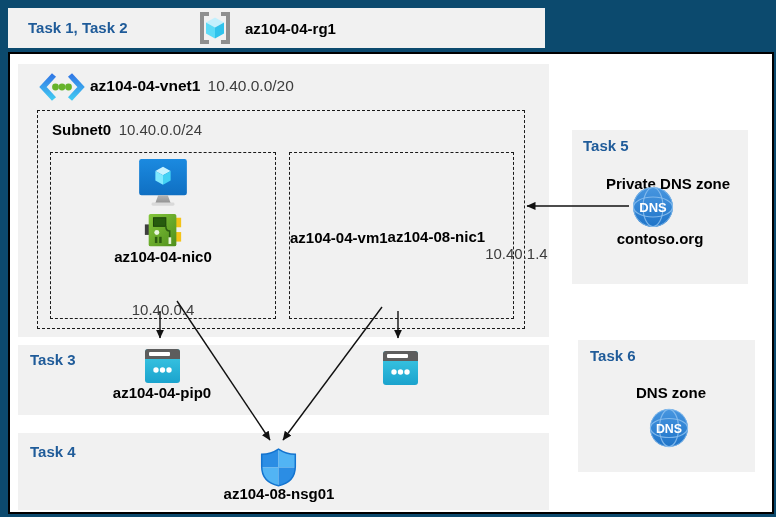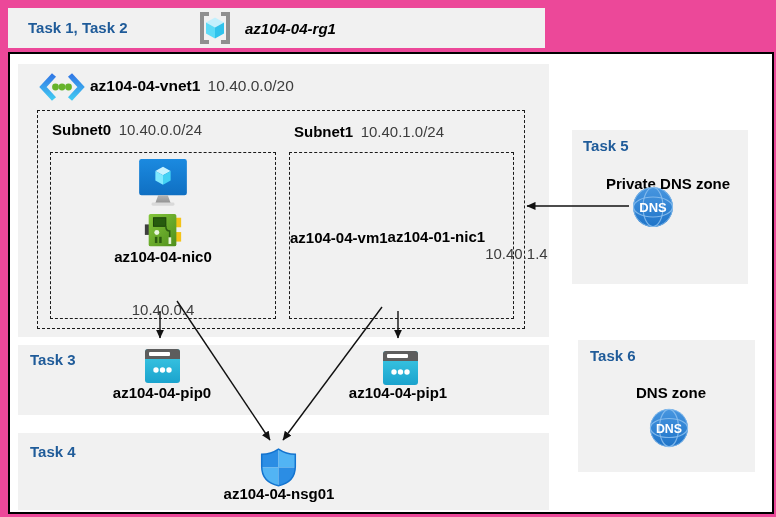--- a/index.html
+++ b/index.html
@@ -1,17 +1,17 @@
 <!DOCTYPE html>
 <html><head>
 <meta charset="utf-8">
 <style>
   html,body{margin:0;padding:0;background:#fff;}
   #canvas{
-    position:relative;width:776px;height:517px;background:#ec4899;overflow:hidden;
+    position:relative;width:776px;height:517px;background:#0c4a6e;overflow:hidden;
     font-family:"Liberation Sans",sans-serif;color:#000;
     -webkit-font-smoothing:antialiased;
   }
   .abs{position:absolute;}
   .gray{background:#f1f1f1;}
   .task-label{font-weight:700;font-size:15px;color:#1f5b99;white-space:nowrap;}
   .name{font-weight:700;font-size:15px;color:#000;white-space:nowrap;}
   .dim{font-weight:400;font-size:15px;color:#3d3d3d;white-space:nowrap;margin-top:36px;}
   .ctr{text-align:center;}
   .dashed{position:absolute;border:1px dashed #1a1a1a;}
@@ -64,21 +64,21 @@
 
   <div class="abs gray" style="left:8px;top:8px;width:537px;height:40px;">
     <div class="abs task-label" style="left:20px;top:11px;">Task 1, Task 2</div>
     <svg class="abs icon" style="left:189px;top:3px;" width="36" height="34" viewBox="0 0 36 34">
       <path d="M12 3 H5 V31 H12" fill="none" stroke="#8f8f8f" stroke-width="4"></path>
       <path d="M24 3 H31 V31 H24" fill="none" stroke="#8f8f8f" stroke-width="4"></path>
       <path d="M18 6.5 L27 11.5 L18 16.5 L9 11.5 Z" fill="#c3f0fd"></path>
       <path d="M9 11.5 L18 16.5 V27.5 L9 22.5 Z" fill="#5cdbf7"></path>
       <path d="M27 11.5 L18 16.5 V27.5 L27 22.5 Z" fill="#30c3ec"></path>
     </svg>
-    <div class="abs name" style="left:237px;top:12px;font-style:italic;">az104-04-rg1</div>
+    <div class="abs name" style="left:237px;top:12px;">az104-04-rg1</div>
   </div>
 
   <div id="bigbox">
 
     <div class="abs gray" style="left:8px;top:10px;width:531px;height:273px;">
 
       <svg class="abs icon" style="left:21px;top:8px;" width="46" height="30" viewBox="0 0 46 30">
         <path d="M15 3 L4 15 L15 27" fill="none" stroke="url(#gvn)" stroke-width="5.5"></path>
         <path d="M31 3 L42 15 L31 27" fill="none" stroke="url(#gvn)" stroke-width="5.5"></path>
         <circle cx="16.5" cy="15" r="3.4" fill="#66b32b"></circle>
@@ -88,24 +88,20 @@
       <div class="abs" style="left:72px;top:13px;font-size:15.5px;">
         <span class="name" style="font-size:15.5px;">az104-04-vnet1</span>
         <span class="dim" style="font-size:15.5px;margin-left:3px;">10.40.0.0/20</span>
       </div>
 
       <div class="dashed" style="left:19px;top:46px;width:486px;height:217px;"></div>
 
       <div class="abs" style="left:34px;top:56px;line-height:20px;">
         <span class="name">Subnet0</span>
         <span class="dim" style="margin-left:3px;">10.40.0.0/24</span>
-      </div>
-      <div class="abs" style="left:276px;top:58px;line-height:20px;">
-        <span class="name">Subnet1</span>
-        <span class="dim" style="margin-left:3px;">10.40.1.0/24</span>
       </div>
 
       <div class="dashed" style="left:32px;top:88px;width:224px;height:165px;">
         <div style="display:flex;flex-direction:column;align-items:center;height:100%;">
           <svg class="icon" style="margin-top:6px;" width="52" height="50" viewBox="0 0 52 50">
             <rect x="1" y="0" width="50" height="38" rx="2.5" fill="url(#gvm)"></rect>
             <path d="M26 8 L34 12.5 L26 17 L18 12.5 Z" fill="#c8f3ff"></path>
             <path d="M18 12.5 L26 17 V27 L18 22.5 Z" fill="#7fe9ff"></path>
             <path d="M34 12.5 L26 17 V27 L34 22.5 Z" fill="#44d2f4"></path>
             <path d="M21 38 L31 38 L34 46 L18 46 Z" fill="url(#gst)"></path>
@@ -144,21 +140,21 @@
             <rect x="32" y="6" width="6" height="10" fill="#f3c318"></rect>
             <rect x="32" y="21" width="6" height="10" fill="#f3c318"></rect>
             <rect x="4" y="2" width="29" height="34" rx="2" fill="url(#gnic)"></rect>
             <rect x="9" y="6" width="13" height="9" fill="#275c0e" stroke="#1b420a"></rect>
             <path d="M22 15 Q22 20 26 20 V29" fill="none" stroke="#2b5c10" stroke-width="1.6"></path>
             <circle cx="12.5" cy="21.5" r="2.6" fill="#eaf6e0"></circle>
             <rect x="10.5" y="26" width="2.6" height="6.5" fill="#2b5c10"></rect>
             <rect x="15" y="26" width="2.6" height="6.5" fill="#2b5c10"></rect>
             <rect x="24.8" y="26.5" width="2.8" height="7" fill="#e8f4da"></rect>
           </svg>
-          <div class="name" style="margin-top:3px;line-height:18px;">az104-01-nic1</div>
+          <div class="name" style="margin-top:3px;line-height:18px;">az104-08-nic1</div>
           <div class="dim" style="line-height:16px;">10.40.1.4</div>
         </div>
       </div>
     </div>
 
     <div class="abs gray" style="left:8px;top:291px;width:531px;height:70px;">
       <div class="abs task-label" style="left:12px;top:6px;">Task 3</div>
       <svg class="abs icon" style="left:127px;top:4px;" width="35" height="34" viewBox="0 0 35 34">
         <rect x="0" y="0" width="35" height="34" rx="3" fill="url(#gpip)"></rect>
         <path d="M3 0 H32 Q35 0 35 3 V10 H0 V3 Q0 0 3 0 Z" fill="#5d5d5d"></path>
@@ -169,47 +165,47 @@
       </svg>
       <div class="abs name ctr" style="left:64px;top:39px;width:160px;line-height:18px;">az104-04-pip0</div>
       <svg class="abs icon" style="left:365px;top:6px;" width="35" height="34" viewBox="0 0 35 34">
         <rect x="0" y="0" width="35" height="34" rx="3" fill="url(#gpip)"></rect>
         <path d="M3 0 H32 Q35 0 35 3 V10 H0 V3 Q0 0 3 0 Z" fill="#5d5d5d"></path>
         <rect x="4" y="3" width="21" height="4" rx="1" fill="#fff"></rect>
         <circle cx="11" cy="21" r="2.7" fill="#fff"></circle>
         <circle cx="17.5" cy="21" r="2.7" fill="#fff"></circle>
         <circle cx="24" cy="21" r="2.7" fill="#fff"></circle>
       </svg>
-      <div class="abs name ctr" style="left:300px;top:39px;width:160px;line-height:18px;">az104-04-pip1</div>
     </div>
 
     <div class="abs gray" style="left:8px;top:379px;width:531px;height:77px;text-decoration:underline;">
       <div class="abs task-label" style="left:12px;top:10px;">Task 4</div>
       <svg class="abs icon" style="left:242px;top:15px;" width="37" height="39" viewBox="0 0 37 39">
         <g clip-path="url(#shieldClip)">
           <rect x="0" y="0" width="18.5" height="19.5" fill="#2b8de4"></rect>
           <rect x="18.5" y="0" width="18.5" height="19.5" fill="#52b4f4"></rect>
           <rect x="0" y="19.5" width="18.5" height="19.5" fill="#52b4f4"></rect>
           <rect x="18.5" y="19.5" width="18.5" height="19.5" fill="#2b8de4"></rect>
         </g>
         <path d="M18.5 1.2 C23.5 4.6 29.5 6.3 35.3 6.3 V18.5 C35.3 29.5 28.2 35.6 18.5 37.8 C8.8 35.6 1.7 29.5 1.7 18.5 V6.3 C7.5 6.3 13.5 4.6 18.5 1.2 Z" fill="none" stroke="#1474cf" stroke-width="1.5"></path>
       </svg>
-      <div class="abs name ctr" style="left:181px;top:52px;width:160px;line-height:18px;">az104-04-nsg01</div>
+      <div class="abs name ctr" style="left:181px;top:52px;width:160px;line-height:18px;">az104-08-nsg01</div>
     </div>
 
     <div class="abs gray" style="left:562px;top:76px;width:176px;height:154px;">
       <div class="abs task-label" style="left:11px;top:7px;">Task 5</div>
       <div class="abs name ctr" style="left:8px;top:32px;width:176px;line-height:18px;margin-top:13px;">Private DNS zone</div>
       <svg class="abs icon" style="left:60px;top:56px;" width="42" height="42" viewBox="0 0 42 42">
         <circle cx="21" cy="21" r="20" fill="url(#gdns)"></circle>
         <ellipse cx="21" cy="21" rx="10" ry="19.5" fill="none" stroke="#8cc0ee" stroke-width="1.2" opacity="0.85"></ellipse>
         <ellipse cx="21" cy="21" rx="19.5" ry="10" fill="none" stroke="#8cc0ee" stroke-width="1.2" opacity="0.85"></ellipse>
         <circle cx="21" cy="21" r="19.5" fill="none" stroke="#8cc0ee" stroke-width="1" opacity="0.7"></circle>
         <text x="21" y="26" text-anchor="middle" font-size="13" font-weight="700" fill="#fff" font-family="Liberation Sans, sans-serif">DNS</text>
       </svg>
+      <div class="abs name ctr" style="left:8px;top:100px;width:160px;line-height:18px;">contoso.org</div>
     </div>
 
     <div class="abs gray" style="left:568px;top:286px;width:177px;height:132px;">
       <div class="abs task-label" style="left:12px;top:7px;">Task 6</div>
       <div class="abs name ctr" style="left:13px;top:44px;width:160px;line-height:18px;">DNS zone</div>
       <svg class="abs icon" style="left:71px;top:68px;" width="40" height="40" viewBox="0 0 42 42">
         <circle cx="21" cy="21" r="20" fill="url(#gdns)"></circle>
         <ellipse cx="21" cy="21" rx="10" ry="19.5" fill="none" stroke="#8cc0ee" stroke-width="1.2" opacity="0.85"></ellipse>
         <ellipse cx="21" cy="21" rx="19.5" ry="10" fill="none" stroke="#8cc0ee" stroke-width="1.2" opacity="0.85"></ellipse>
         <circle cx="21" cy="21" r="19.5" fill="none" stroke="#8cc0ee" stroke-width="1" opacity="0.7"></circle>

